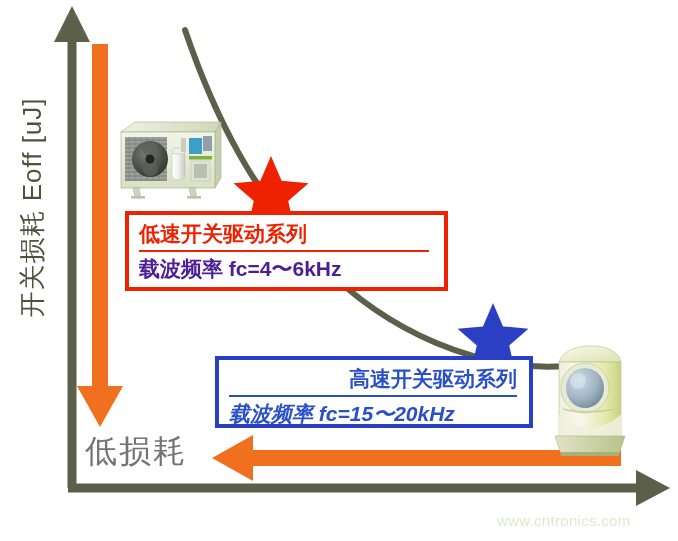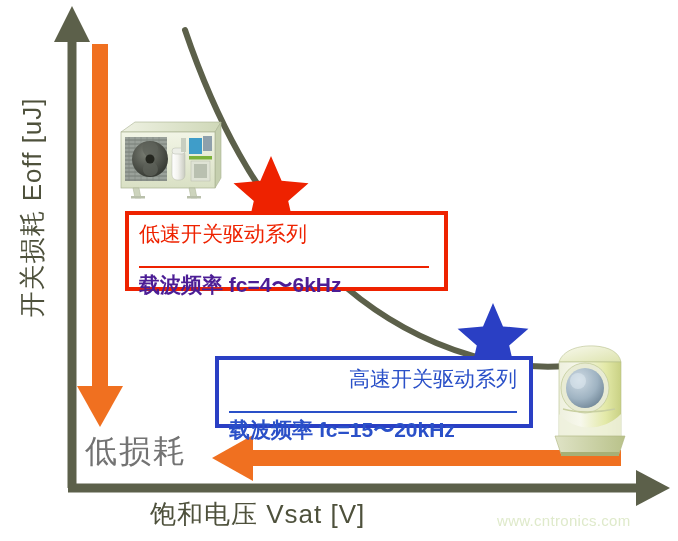--- a/index.html
+++ b/index.html
@@ -53,44 +53,44 @@
     left:125px; top:211px;
     width:323px; height:80px;
     border:4px solid #ee2200;
   }
   #callout-high-speed{
     left:215px; top:356px;
     width:318px; height:72px;
     border:4px solid #2a3fc4;
   }
   .callout-line1{
-    font-weight:normal;
-    white-space:nowrap;
-    padding-bottom:18px;
+    font-weight:bold;
+    white-space:nowrap;
+    padding-bottom:2px;
   }
   .callout-line2{
     font-weight:bold;
     white-space:nowrap;
     padding-top:3px;
   }
   #callout-low-speed .callout-line1{
     color:#ee2200;font-size:21px;
     border-bottom:2px solid #ee2200;
     display:inline-block;
     min-width:290px;
   }
   #callout-low-speed .callout-line2{color:#4c1d95;font-size:21px;}
   #callout-high-speed .callout-line1{
     color:#2a50c8;font-size:21px;
     border-bottom:2px solid #2a50c8;
     display:inline-block;
     min-width:288px;
     text-align:right;
   }
-  #callout-high-speed .callout-line2{color:#2a50c8;font-size:21px;}
+  #callout-high-speed .callout-line2{color:#2a50c8;font-size:21px;font-style:italic;}
 
   
   #watermark{
     left:497px; top:512px;
     font-size:15px;
     color:#dfeacb;
     white-space:nowrap;
     letter-spacing:0.3px;
   }
 
@@ -236,21 +236,20 @@
     <path d="M18,69 C32,73 52,73 70,69" fill="none" stroke="#c8cfa0" stroke-width="1.4"></path>
 
     <path d="M14,74 C30,92 58,92 76,74 L76,96 L14,96 Z" fill="#eef1dd" opacity="0.85"></path>
 
     <polygon points="10,96 80,96 74,114 16,114" fill="url(#wBase)" stroke="#aeb680" stroke-width="0.6"></polygon>
     <rect x="16" y="112" width="58" height="4" fill="#a7b076"></rect>
   </svg>
 
   <div class="abs" id="y-axis-label">开关损耗 Eoff [uJ]</div>
 
-  <div class="abs" id="x-axis-label">饱和电压 Vsat [V]</div>
 
   <div class="abs" id="low-loss-label">低损耗</div>
 
   <div class="abs callout" id="callout-low-speed">
     <div class="callout-line1">低速开关驱动系列</div>
     <div class="callout-line2">载波频率   fc=4〜6kHz</div>
   </div>
 
   <div class="abs callout" id="callout-high-speed">
     <div class="callout-line1">高速开关驱动系列</div>

